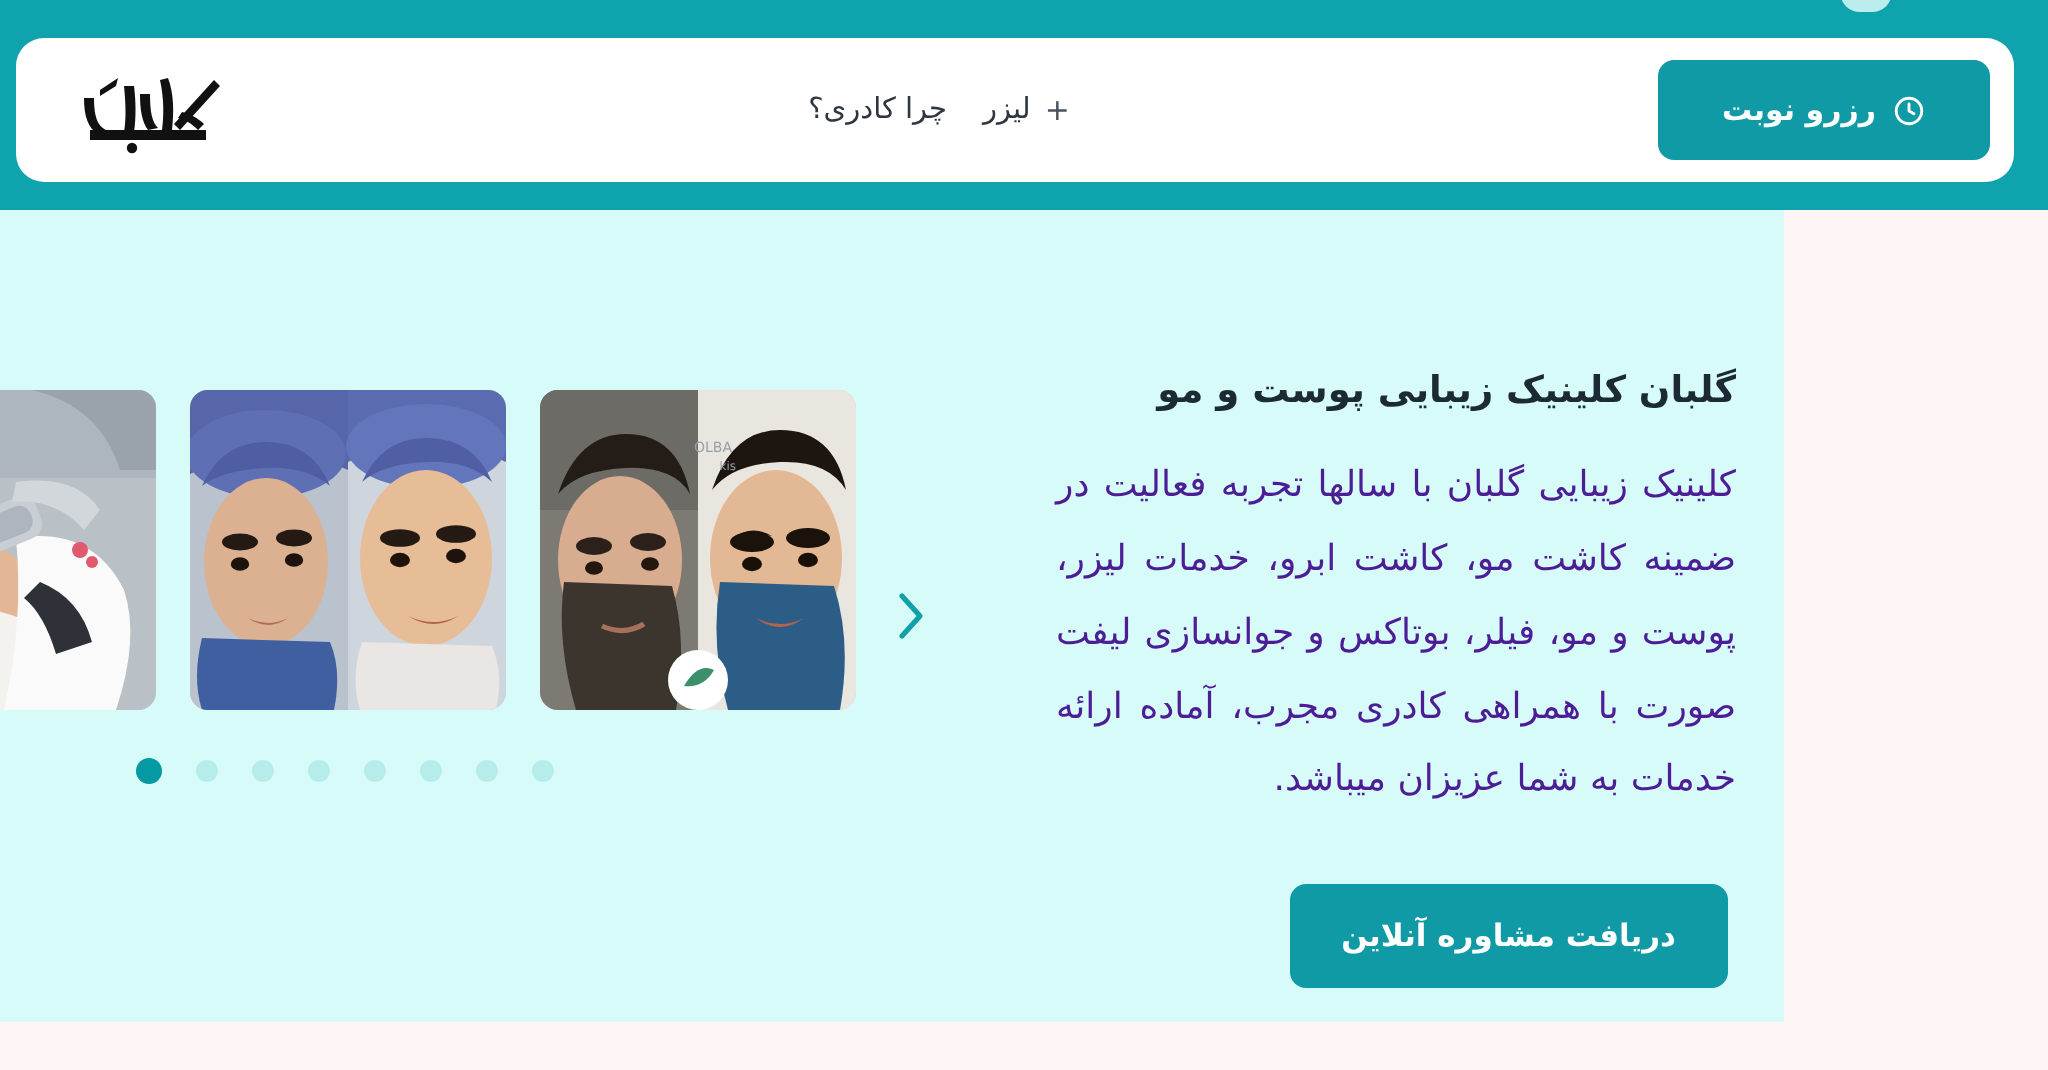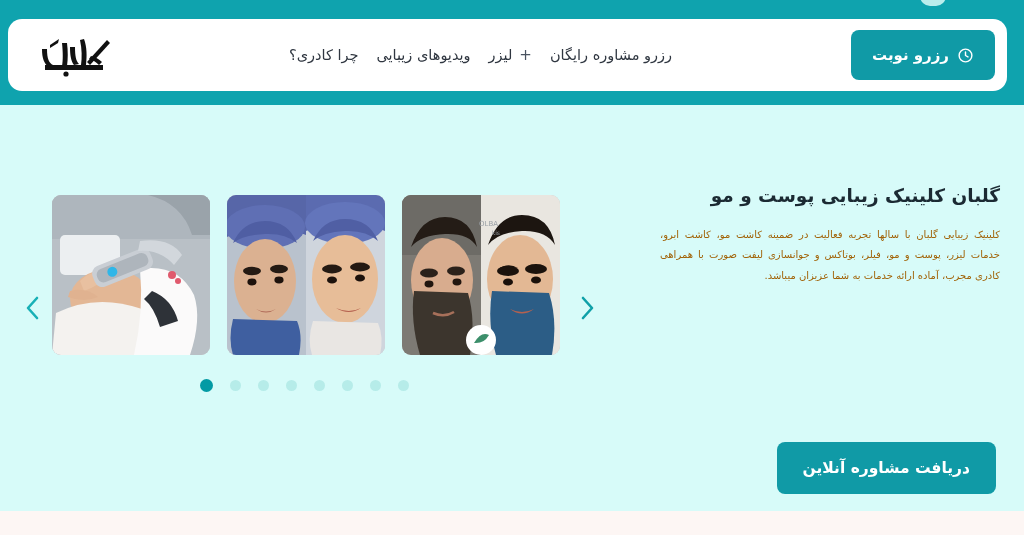--- a/index.html
+++ b/index.html
@@ -95,38 +95,38 @@
   }
 
   
   .btn-appointment {
     order: 1;
     background: #109aa6;
     color: #ffffff;
     border: none;
     border-radius: 8px;
     height: 50px;
-    padding: 0 21px;
+    padding: 0 32px;
     font-size: 15px;
     font-weight: bold;
     font-family: "DejaVu Sans", "Liberation Sans", sans-serif;
     display: flex;
     align-items: center;
     gap: 8px;
     cursor: pointer;
     flex: 0 0 auto;
     white-space: nowrap;
   }
   .btn-appointment svg { display: block; flex: 0 0 auto; }
 
   
   .hero {
     position: absolute;
     top: 105px; left: 0;
-    width: 1024px;
+    width: 892px;
     height: 406px;
     background: #d7fbf9;
   }
 
   .hero-inner {
     position: relative;
     width: 1024px;
     height: 406px;
   }
 
@@ -139,22 +139,22 @@
     text-align: right;
   }
   .hero-title {
     font-size: 18.5px;
     font-weight: bold;
     color: #1b2a33;
     line-height: 1.4;
     margin-bottom: 16px;
   }
   .hero-desc {
-    font-size: 10px;
-    color: #a16207;
+    font-size: 18px;
+    color: #4c1d95;
     line-height: 2.05;
     text-align: justify;
     text-align-last: right;
   }
 
   .btn-consult {
     position: absolute;
     top: 337px;
     right: 28px;
     background: #109aa6;
@@ -266,33 +266,27 @@
         <span>
           <svg width="17" height="17" viewBox="0 0 24 24" fill="none" stroke="#ffffff" stroke-width="2" stroke-linecap="round" stroke-linejoin="round">
             <circle cx="12" cy="12" r="9"></circle>
             <polyline points="12 7 12 12 15.5 14"></polyline>
           </svg>
         </span>
         <span>رزرو نوبت</span>
       </button>
 
       <nav class="nav-links">
-        <div class="nav-item">
-          <span>رزرو مشاوره رایگان</span>
-        </div>
 
         <div class="nav-item has-sub">
           <span class="nav-plus">+</span>
           <span>لیزر</span>
         </div>
 
 
-        <div class="nav-item">
-          <span>ویدیوهای زیبایی</span>
-        </div>
 
 
         <div class="nav-item">
           <span>چرا کادری؟</span>
         </div>
       </nav>
 
       <a class="logo" href="#">
         <svg width="86" height="56" viewBox="0 0 86 56" aria-hidden="true">
           <g fill="#111111">

